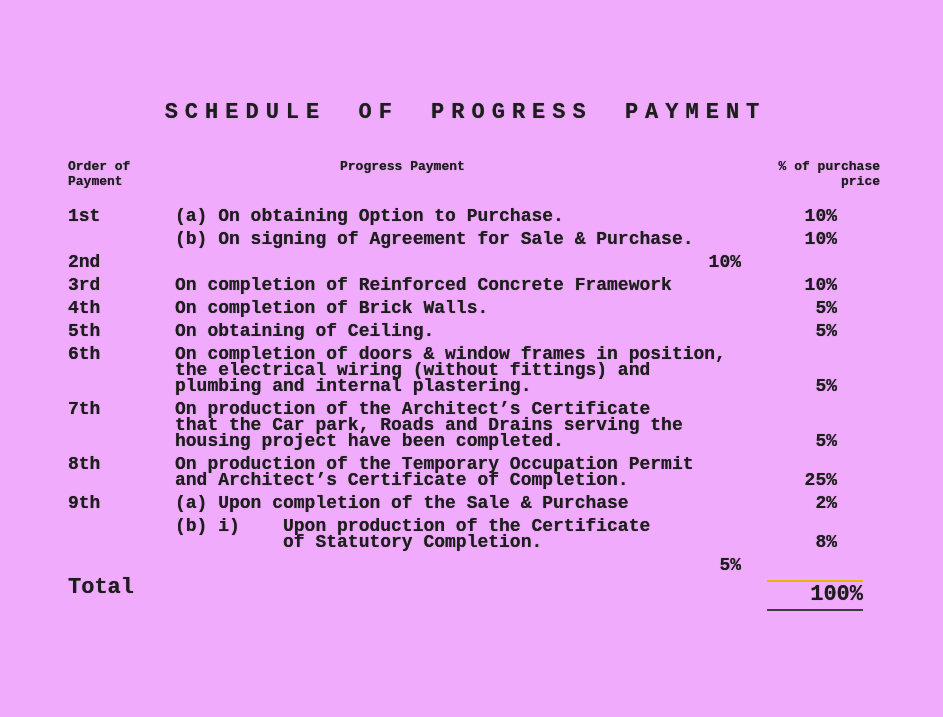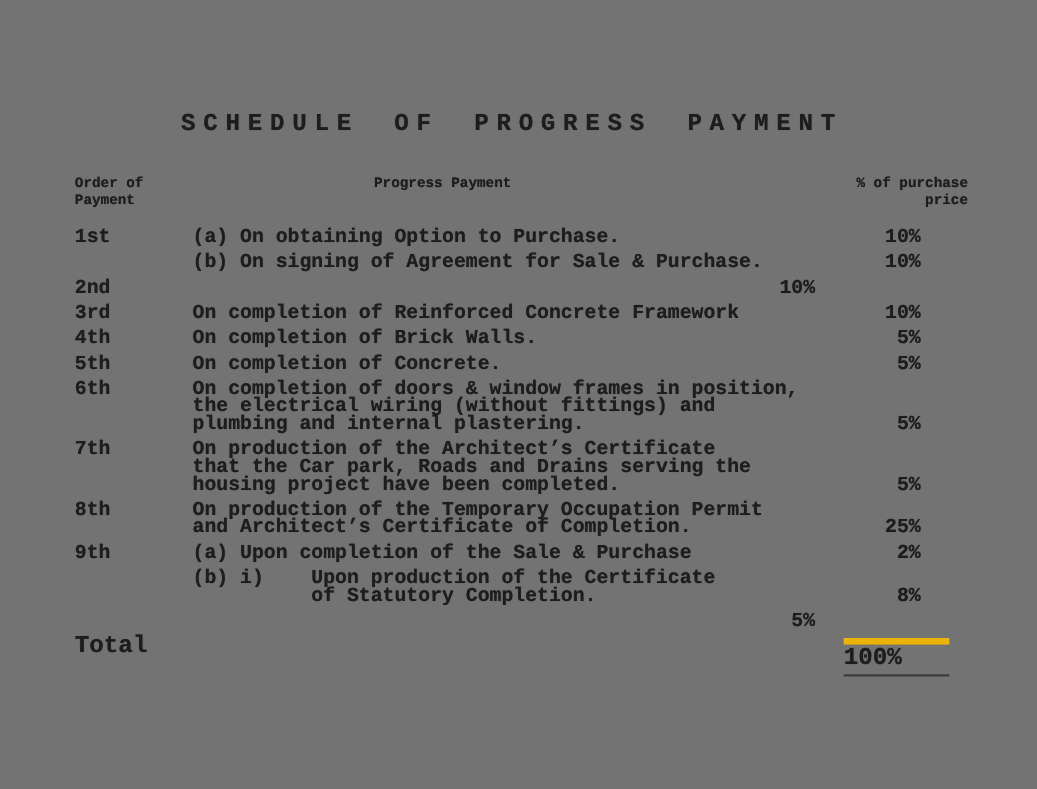--- a/index.html
+++ b/index.html
@@ -4,21 +4,21 @@
 <style>
   html, body {
     margin: 0;
     padding: 0;
     background: #ffffff;
   }
   .page {
     position: relative;
     width: 943px;
     height: 717px;
-    background: #737373;
+    background: #f0abfc;
     box-sizing: border-box;
     padding: 100px 80px 0 68px;
     font-family: "Liberation Mono", "DejaVu Sans Mono", monospace;
     font-weight: bold;
     color: #1d1d1d;
     text-shadow: 0 0 0.7px rgba(25,25,25,0.75);
     overflow: hidden;
   }
   .title {
     font-size: 22px;
@@ -59,24 +59,24 @@
   }
   .total-row {
     display: grid;
     grid-template-columns: 107px 1fr 96px;
     align-items: center;
     font-size: 22px;
     line-height: 16px;
     margin-top: 4px;
   }
   .total-box {
-    border-top: 6px solid #eab308;
+    border-top: 2px solid #eab308;
     border-bottom: 2px solid #3c3c3c;
     padding: 5px 0 6px 0;
-    text-align: left;
+    text-align: right;
     width: 96px;
   }
 </style>
 </head>
 <body>
 
 <div class="page">
 
   <h1 class="title">SCHEDULE OF PROGRESS PAYMENT</h1>
 
@@ -108,21 +108,21 @@
         <div class="cell-text">On completion of Reinforced Concrete Framework</div>
         <div class="cell-pct">10%</div>
       </div>
       <div class="row">
         <div class="cell-order">4th</div>
         <div class="cell-text">On completion of Brick Walls.</div>
         <div class="cell-pct">5%</div>
       </div>
       <div class="row">
         <div class="cell-order">5th</div>
-        <div class="cell-text">On completion of Concrete.</div>
+        <div class="cell-text">On obtaining of Ceiling.</div>
         <div class="cell-pct">5%</div>
       </div>
       <div class="row">
         <div class="cell-order">6th</div>
         <div class="cell-text">On completion of doors &amp; window frames in position,
 the electrical wiring (without fittings) and
 plumbing and internal plastering.</div>
         <div class="cell-pct">5%</div>
       </div>
       <div class="row">

